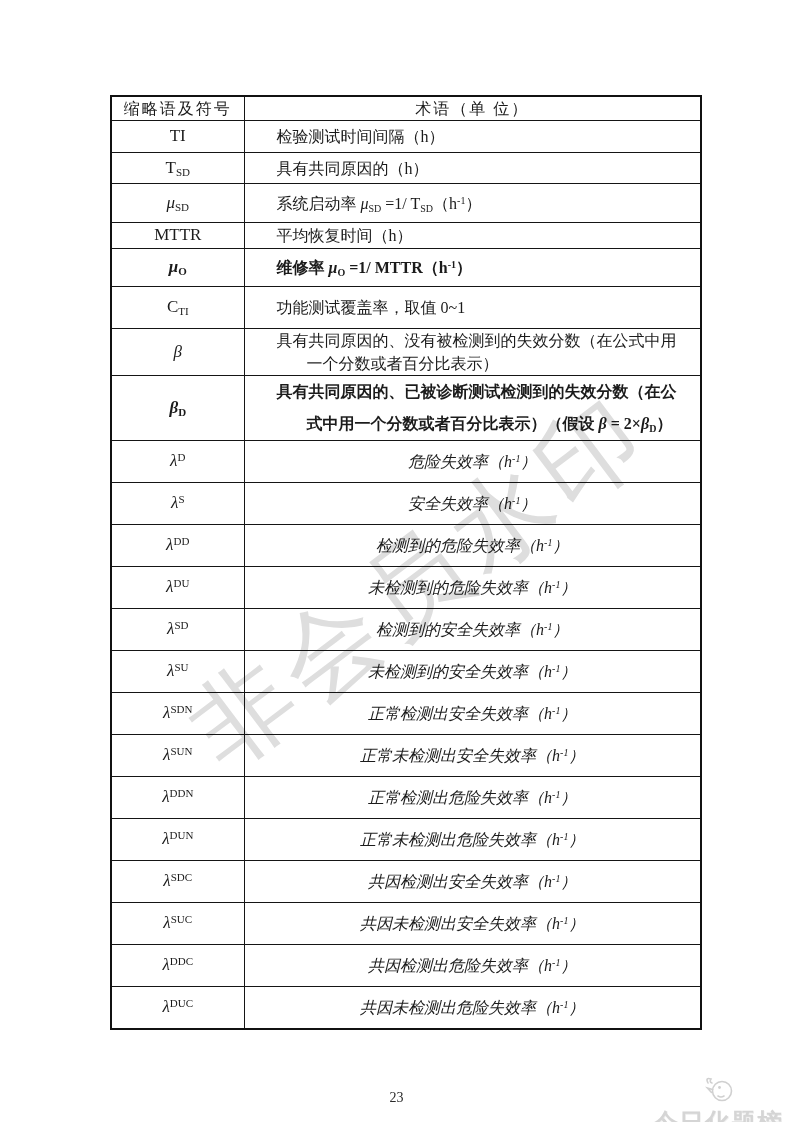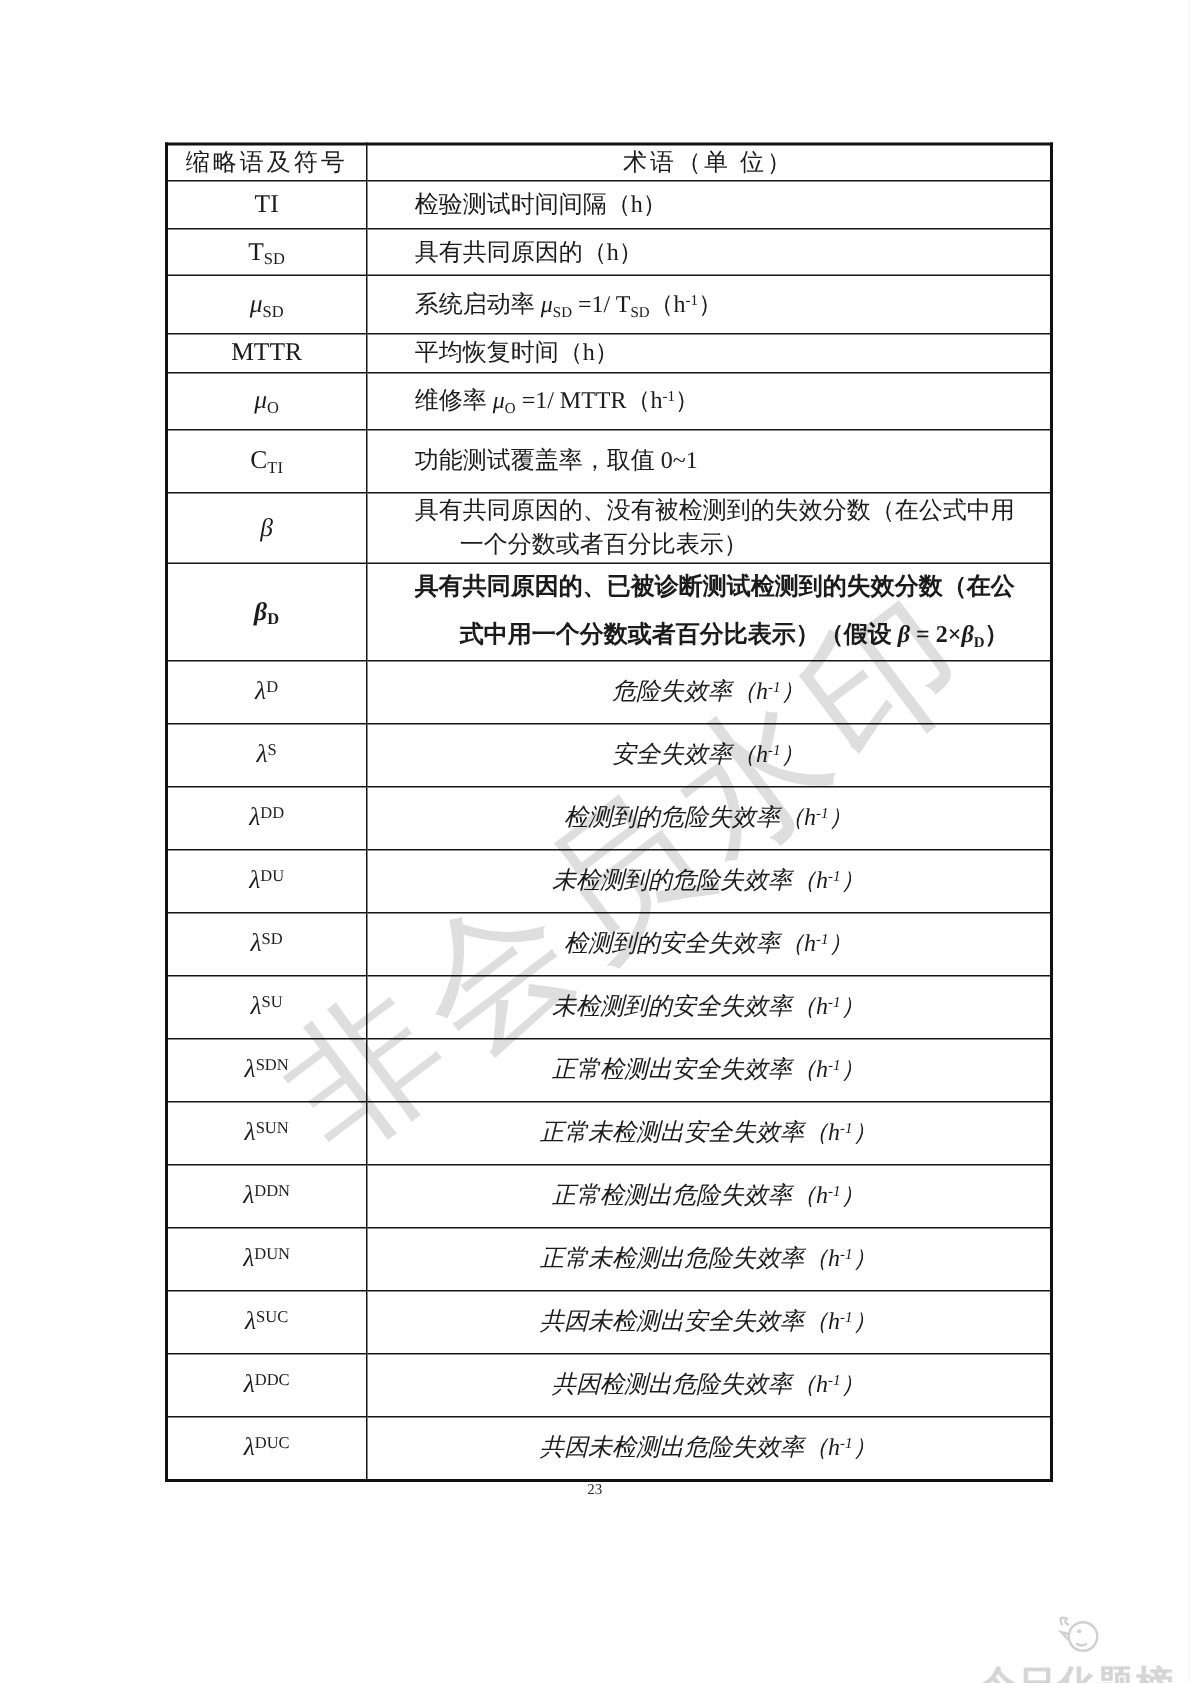--- a/index.html
+++ b/index.html
@@ -48,21 +48,21 @@
   sup{font-size:10px;line-height:0;vertical-align:5px;letter-spacing:0;}
   sub{font-size:10px;line-height:0;vertical-align:-3px;}
   td.sym sup{font-size:11px;}
   td.sym sub{font-size:11px;}
   i{font-style:italic;}
   
   tbody tr:nth-child(1){height:32px;}
   tbody tr:nth-child(2){height:31px;}
   tbody tr:nth-child(3){height:39px;}
   tbody tr:nth-child(4){height:25px;}
-  tbody tr:nth-child(5){height:38px;}
+  tbody tr:nth-child(5){height:38px;font-weight:bold;}
   tbody tr:nth-child(6){height:42px;}
   tbody tr:nth-child(7){height:46px;}
   tbody tr:nth-child(8){height:64px;font-weight:bold;}
   tbody tr:nth-child(8) td.term{line-height:2.0;}
   tbody tr:nth-child(n+9){height:42px;}
   
   .watermark{
     position:absolute;
     left:135px;top:515px;
     width:570px;
@@ -74,23 +74,23 @@
     transform-origin:center center;
     mix-blend-mode:multiply;
     pointer-events:none;
     z-index:5;
     white-space:nowrap;
     font-family:"Liberation Serif","DejaVu Serif",serif;
   }
   
   .pagenum{
     position:absolute;
-    left:0;right:0;top:988px;
-    text-align:center;
-    font-size:10px;
+    left:0;right:0;top:1090px;
+    text-align:center;
+    font-size:14px;
     color:#2a2a2a;
   }
   .footer-logo{
     position:absolute;
     right:10px;top:1074px;
     display:flex;
     align-items:center;
     gap:0;
     color:#d5d5d5;
     flex-direction:column;
@@ -188,20 +188,24 @@
         </tr>
         <tr>
           <td class="sym"><i>λ</i><sup>DDN</sup></td>
           <td class="term center">正常检测出危险失效率（h<sup>-1</sup>）</td>
         </tr>
         <tr>
           <td class="sym"><i>λ</i><sup>DUN</sup></td>
           <td class="term center">正常未检测出危险失效率（h<sup>-1</sup>）</td>
         </tr>
         <tr>
+          <td class="sym"><i>λ</i><sup>SDC</sup></td>
+          <td class="term center">共因检测出安全失效率（h<sup>-1</sup>）</td>
+        </tr>
+        <tr>
           <td class="sym"><i>λ</i><sup>SUC</sup></td>
           <td class="term center">共因未检测出安全失效率（h<sup>-1</sup>）</td>
         </tr>
         <tr>
           <td class="sym"><i>λ</i><sup>DDC</sup></td>
           <td class="term center">共因检测出危险失效率（h<sup>-1</sup>）</td>
         </tr>
         <tr>
           <td class="sym"><i>λ</i><sup>DUC</sup></td>
           <td class="term center">共因未检测出危险失效率（h<sup>-1</sup>）</td>

